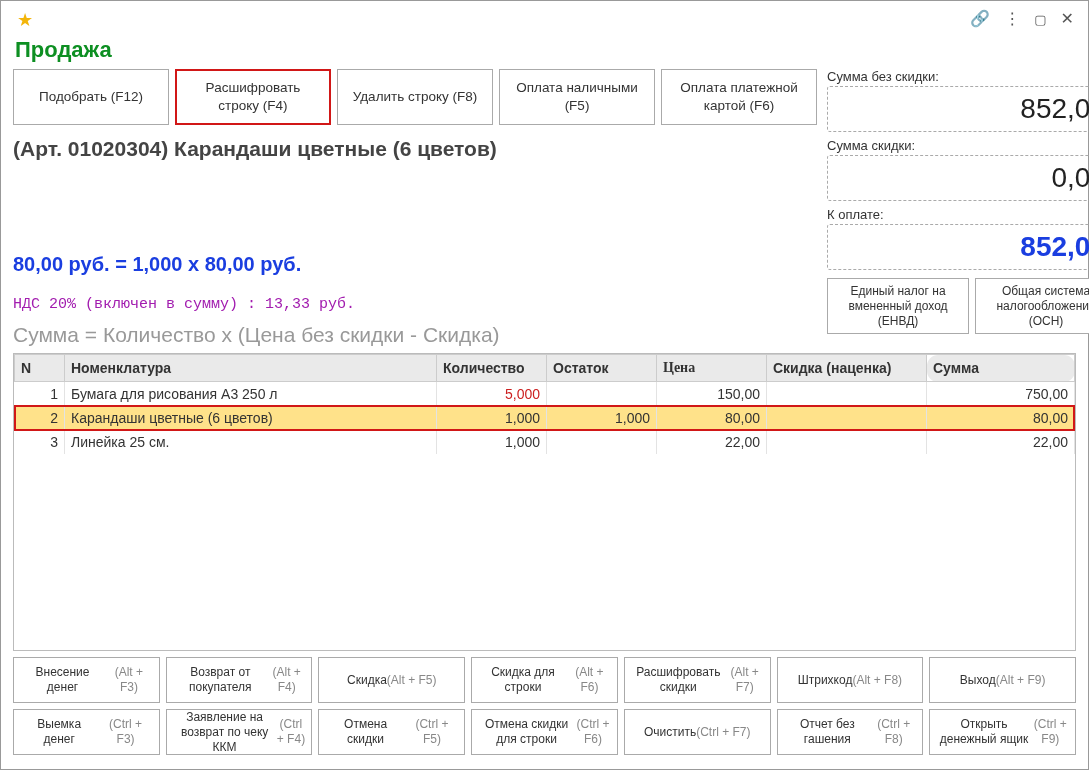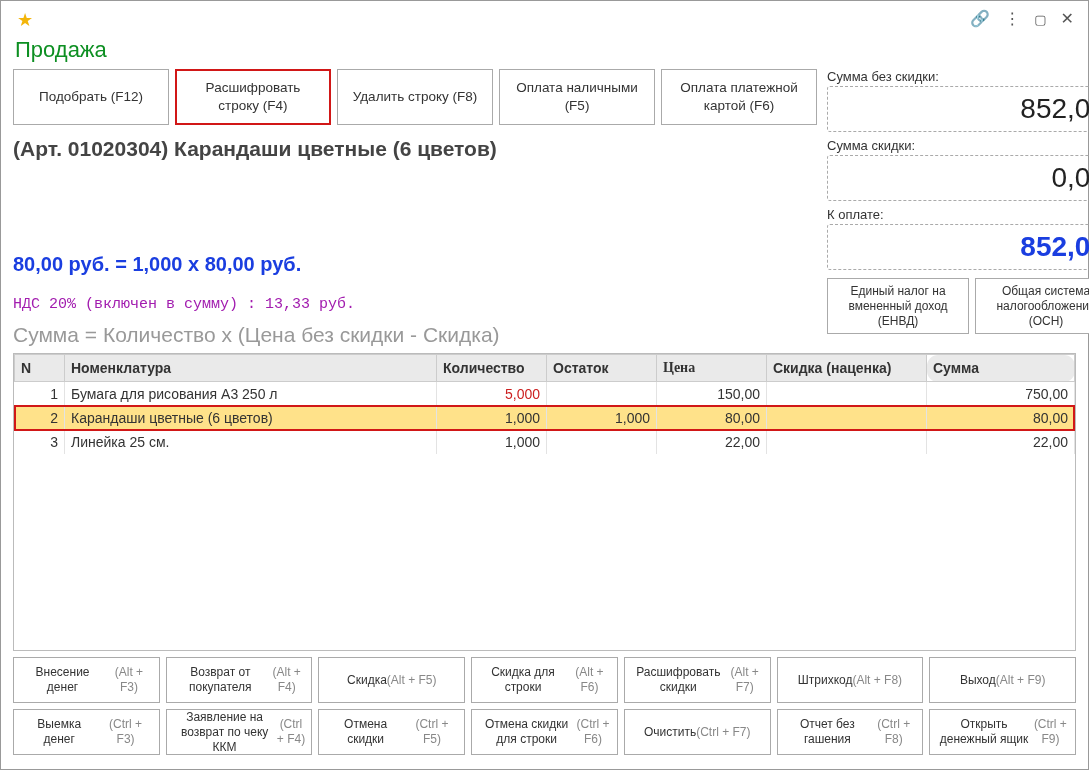--- a/index.html
+++ b/index.html
@@ -28,21 +28,21 @@
   }
   .titlebar-icons span { cursor: pointer; color: #555; font-size: 16px; line-height:1; }
   .star {
     color: #f3b50a;
     font-size: 18px;
     margin-left: 4px;
   }
   .page-title {
     color: #0d8f22;
     font-size: 22px;
-    font-weight: normal;
+    font-weight: bold;
     margin: 6px 0 6px 2px;
   }
   .layout-top {
     display: flex;
     gap: 10px;
   }
   .left-col { flex: 1 1 auto; }
   .right-col { width: 290px; flex-shrink: 0; }
   .toolbar {
     display: flex;
@@ -146,20 +146,21 @@
     border: 2px solid #d11717;
     pointer-events: none;
   }
   .bottom-panel {
     margin-top: 6px;
   }
   .bottom-row {
     display: flex;
     gap: 6px;
     margin-bottom: 6px;
+    justify-content: center;
   }
   .fbtn {
     flex: 1;
     border: 1px solid #aaa;
     background: #fff;
     height: 46px;
     display: flex;
     align-items: center;
     justify-content: center;
     text-align: center;

